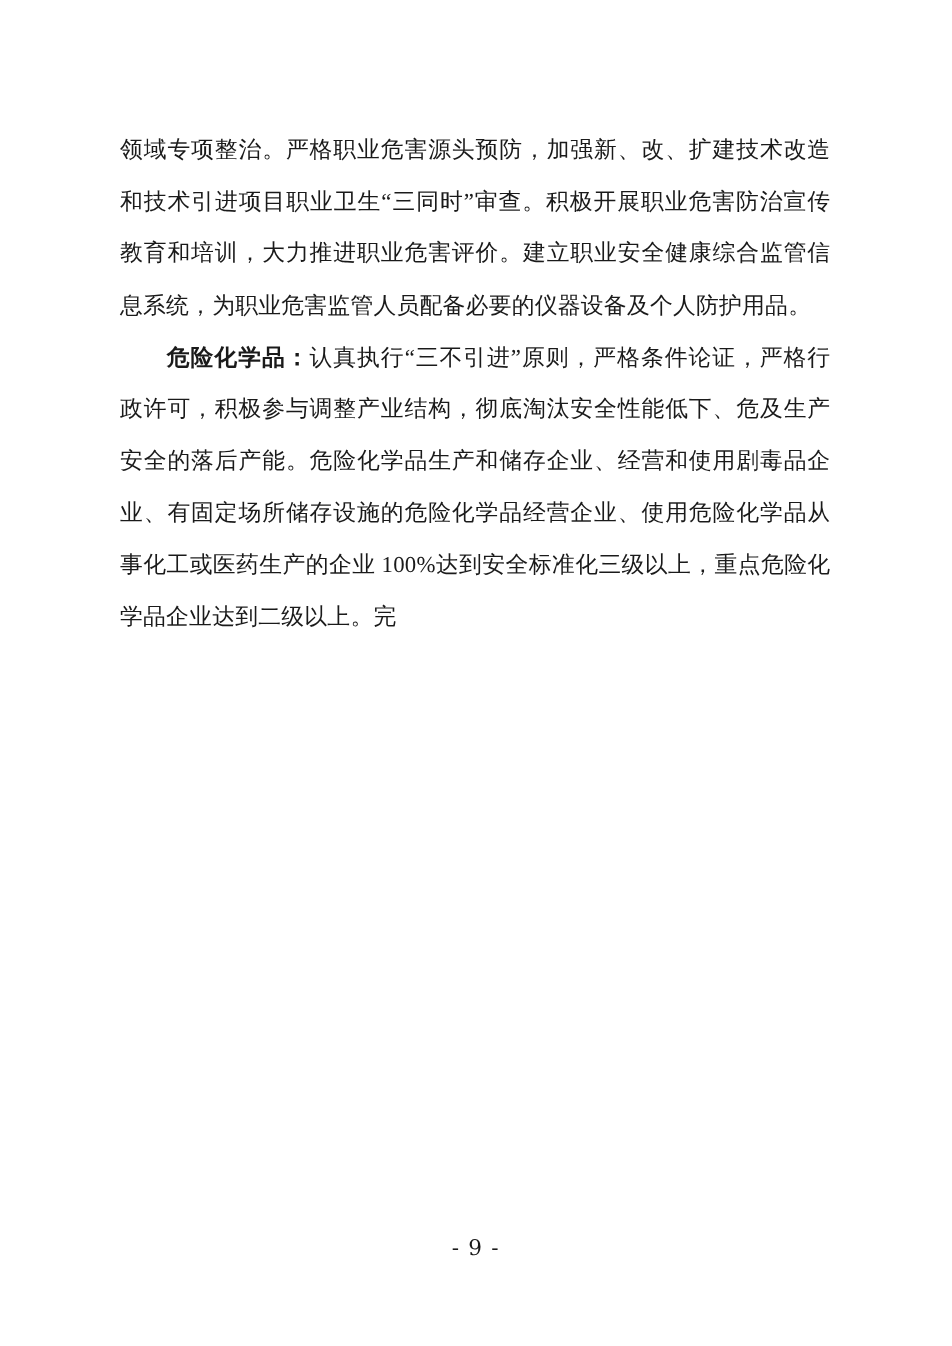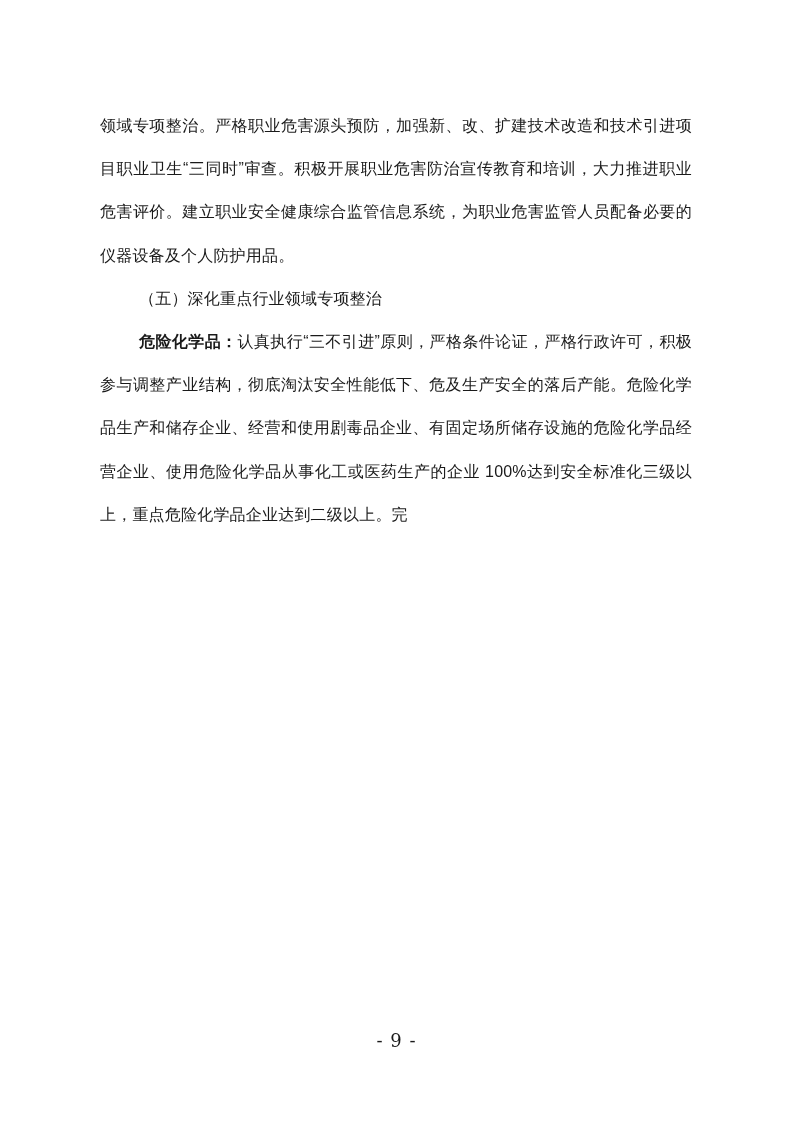--- a/index.html
+++ b/index.html
@@ -16,22 +16,22 @@
     overflow: hidden;
     box-sizing: border-box;
   }
   .content {
     position: absolute;
     left: 100px;
     top: 104px;
     width: 592px;
   }
   .para {
-    font-family: Liberation Sans, sans-serif;
-    font-size: 16px;
+    font-family: Liberation Serif, serif;
+    font-size: 19px;
     line-height: 43.2px;
     color: #1a1a1a;
     text-align: justify;
     text-justify: inter-ideograph;
     margin: 0;
     letter-spacing: 0.2px;
   }
   .indent {
     text-indent: 39px;
   }
@@ -52,21 +52,20 @@
 </style>
 </head>
 <body>
 
 <div class="page">
   <div class="content">
 
     <p class="para">领域专项整治。严格职业危害源头预防，加强新、改、扩建技术改造和技术引进项目职业卫生“三同时”审查。积极开展职业危害防治宣传教育和培训，大力推进职业危害评价。建立职业安全健康综合监管信息系统，为职业危害监管人员配备必要的仪器设备及个人防护用品。</p>
 
 
-    <p class="para indent">（五）深化重点行业领域专项整治</p>
 
 
     <p class="para indent"><span class="bold-lead">危险化学品：</span><span>认真执行“三不引进”原则，严格条件论证，严格行政许可，积极参与调整产业结构，彻底淘汰安全性能低下、危及生产安全的落后产能。危险化学品生产和储存企业、经营和使用剧毒品企业、有固定场所储存设施的危险化学品经营企业、使用危险化学品从事化工或医药生产的企业 100%达到安全标准化三级以上，重点危险化学品企业达到二级以上。完</span></p>
 
   </div>
 
   <div class="page-number">- 9 -</div>
 </div>
 
 </body></html>

